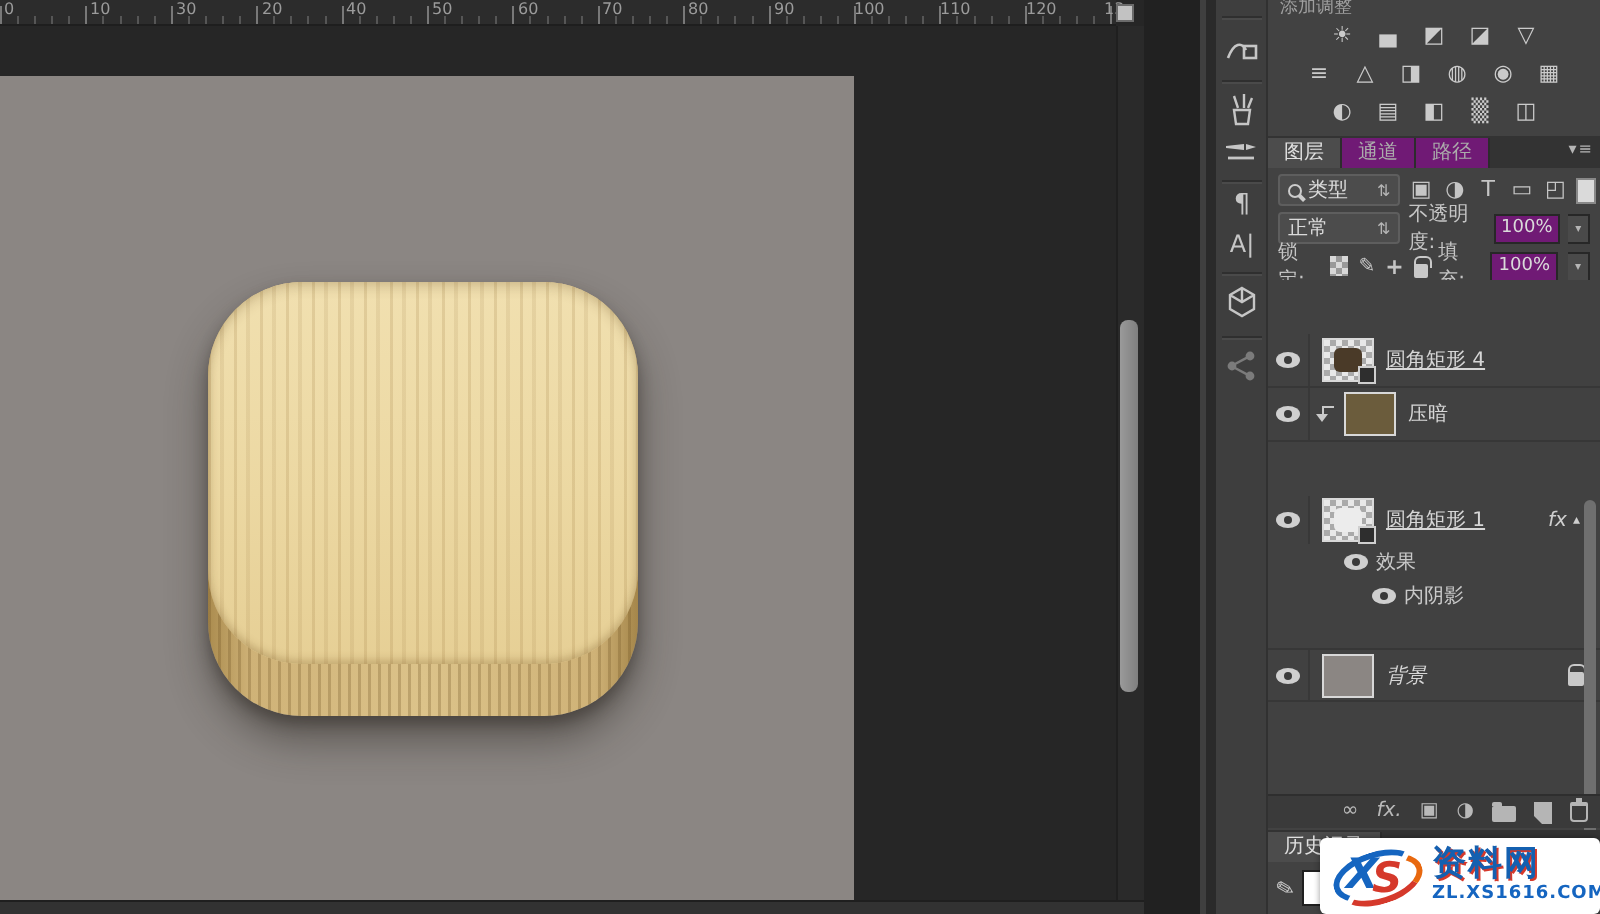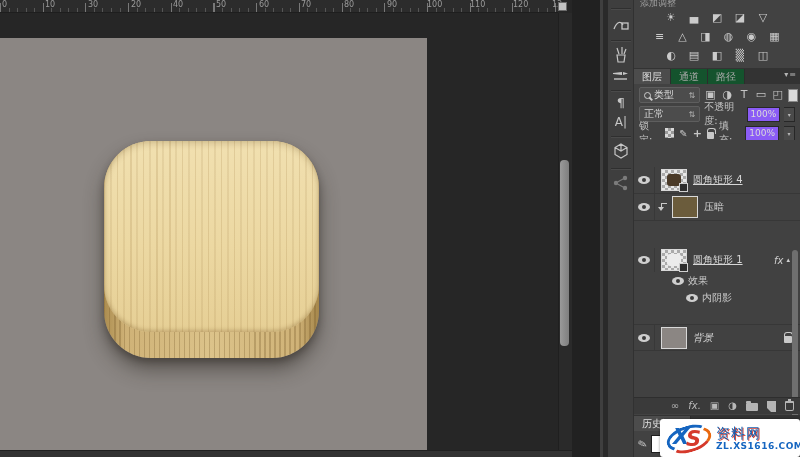--- a/index.html
+++ b/index.html
@@ -41,32 +41,32 @@
   .dock-ic{position:absolute;left:0;width:26px;text-align:center;color:#c6c6c6}
   .dock-ic svg{display:inline-block}
 
   
   .panels{left:634px;top:0;width:166px;height:457px;background:#424242}
   .adj-title{position:absolute;left:6px;top:-3px;font-size:9px;color:#9f9f9f}
   .adj-row{position:absolute;left:0;width:166px;display:flex;justify-content:center;gap:8px}
   .adj-ic{width:15px;height:14px;font-size:11px;line-height:14px;text-align:center;color:#cbcbcb}
 
   .tabbar{position:absolute;left:0;top:68px;width:166px;height:16px;background:#333;display:flex;align-items:flex-end}
-  .tab{height:15px;padding:0 8px;font-size:10px;line-height:15px;color:#ababab;background:#14532d;border-right:1px solid #2c2c2c}
+  .tab{height:15px;padding:0 8px;font-size:10px;line-height:15px;color:#ababab;background:#701a75;border-right:1px solid #2c2c2c}
   .tab.active{background:#4c4c4c;color:#e0e0e0}
   .panel-menu{position:absolute;right:3px;top:70px;font-size:8px;color:#b5b5b5;letter-spacing:1px}
 
   .prow{position:absolute;left:0;width:166px;display:flex;align-items:center;padding:0 5px;font-size:10px;color:#c5c5c5}
   .dropdown{height:16px;background:#4c4c4c;border:1px solid #5e5e5e;border-radius:2px;display:flex;align-items:center;padding:0 4px;color:#dadada;font-size:10px;gap:3px}
   .stepper{font-size:8px;color:#b5b5b5;margin-left:auto}
   .mag{width:7px;height:7px;border:1.5px solid #ccc;border-radius:50%;position:relative;flex:none}
   .mag::after{content:"";position:absolute;width:4px;height:1.5px;background:#ccc;transform:rotate(45deg);right:-3px;bottom:-2px}
   .kind{font-size:11px;line-height:14px;width:13px;text-align:center;color:#c5c5c5}
   .toggle-box{width:10px;height:13px;background:#dadada;border:1px solid #888;margin-left:auto;margin-right:-3px}
-  .well{height:15px;background:#8b5cf6;border:1px solid #272727;color:#dadada;font-size:9px;display:flex;align-items:center;justify-content:flex-end;padding:0 3px;width:34px}
+  .well{height:15px;background:#701a75;border:1px solid #272727;color:#dadada;font-size:9px;display:flex;align-items:center;justify-content:flex-end;padding:0 3px;width:34px}
   .mini-drop{width:12px;height:15px;background:#4a4a4a;border:1px solid #272727;border-left:none;color:#b5b5b5;font-size:6px;display:flex;align-items:center;justify-content:center}
   .checker-ic{width:10px;height:10px;background-image:linear-gradient(45deg,#999 25%,transparent 25%,transparent 75%,#999 75%),linear-gradient(45deg,#999 25%,transparent 25%,transparent 75%,#999 75%);background-size:6px 6px;background-position:0 0,3px 3px;background-color:#d8d8d8}
   .lockicon{display:inline-block;width:8px;height:7px;background:#c9c9c9;border-radius:1px;position:relative;margin-top:4px}
   .lockicon::before{content:"";position:absolute;left:0px;top:-4px;width:7px;height:5px;border:1.5px solid #c9c9c9;border-bottom:none;border-radius:3px 3px 0 0}
 
   
   .layers-list{position:absolute;left:0;top:140px;width:166px;height:257px;background:#414141}
   .lrow{position:absolute;left:0;width:166px;display:flex;align-items:center;border-bottom:1px solid #373737}
   .lrow.selected{background:#7a8590;color:#20262b}
   .eyecell{width:21px;height:100%;border-right:1px solid #383838;display:flex;align-items:center;justify-content:center;flex:none}
@@ -116,21 +116,21 @@
   .hist-thumb{width:24px;height:18px;background:#fff;border:1px solid #1f1f1f}
 
   
   .wm{left:660px;top:419px;width:140px;height:38px;background:#fff;border-radius:3px;box-shadow:0 0 3px rgba(0,0,0,.4);display:flex;align-items:center;padding:2px 4px;z-index:50}
   .wm-logo{position:relative;width:50px;height:32px;flex:none}
   .wm-ring-b{position:absolute;left:2px;top:4px;width:44px;height:24px;border:3px solid transparent;border-top:3px solid #1565c0;border-left:3px solid #1565c0;border-radius:50%;transform:rotate(-18deg)}
   .wm-ring-r{position:absolute;left:4px;top:6px;width:44px;height:24px;border:3px solid transparent;border-bottom:3px solid #d5392b;border-right:3px solid #e8680f;border-radius:50%;transform:rotate(-18deg)}
   .wm-x{position:absolute;left:9px;top:3px;font-size:21px;font-weight:bold;font-style:italic;color:#1565c0}
   .wm-s{position:absolute;left:22px;top:5px;font-size:21px;font-weight:bold;font-style:italic;color:#d5392b}
   .wm-col{display:flex;flex-direction:column;align-items:flex-start;line-height:1;margin-left:2px}
-  .wm-site{font-size:14px;font-weight:normal;color:#1460b0;letter-spacing:1px;text-shadow:1px 1px 0 #d5392b}
+  .wm-site{font-size:17px;font-weight:bold;color:#1460b0;letter-spacing:1px;text-shadow:1px 1px 0 #d5392b}
   .wm-domain{font-size:9px;font-weight:bold;color:#1565c0;letter-spacing:.5px;margin-top:2px}
 </style>
 </head>
 <body>
 
 <div class="abs ruler">
   <span class="ruler-label" style="left:2px">0</span>
   <span class="ruler-label" style="left:45px">10</span>
   <span class="ruler-label" style="left:88px">30</span>
   <span class="ruler-label" style="left:131px">20</span>

